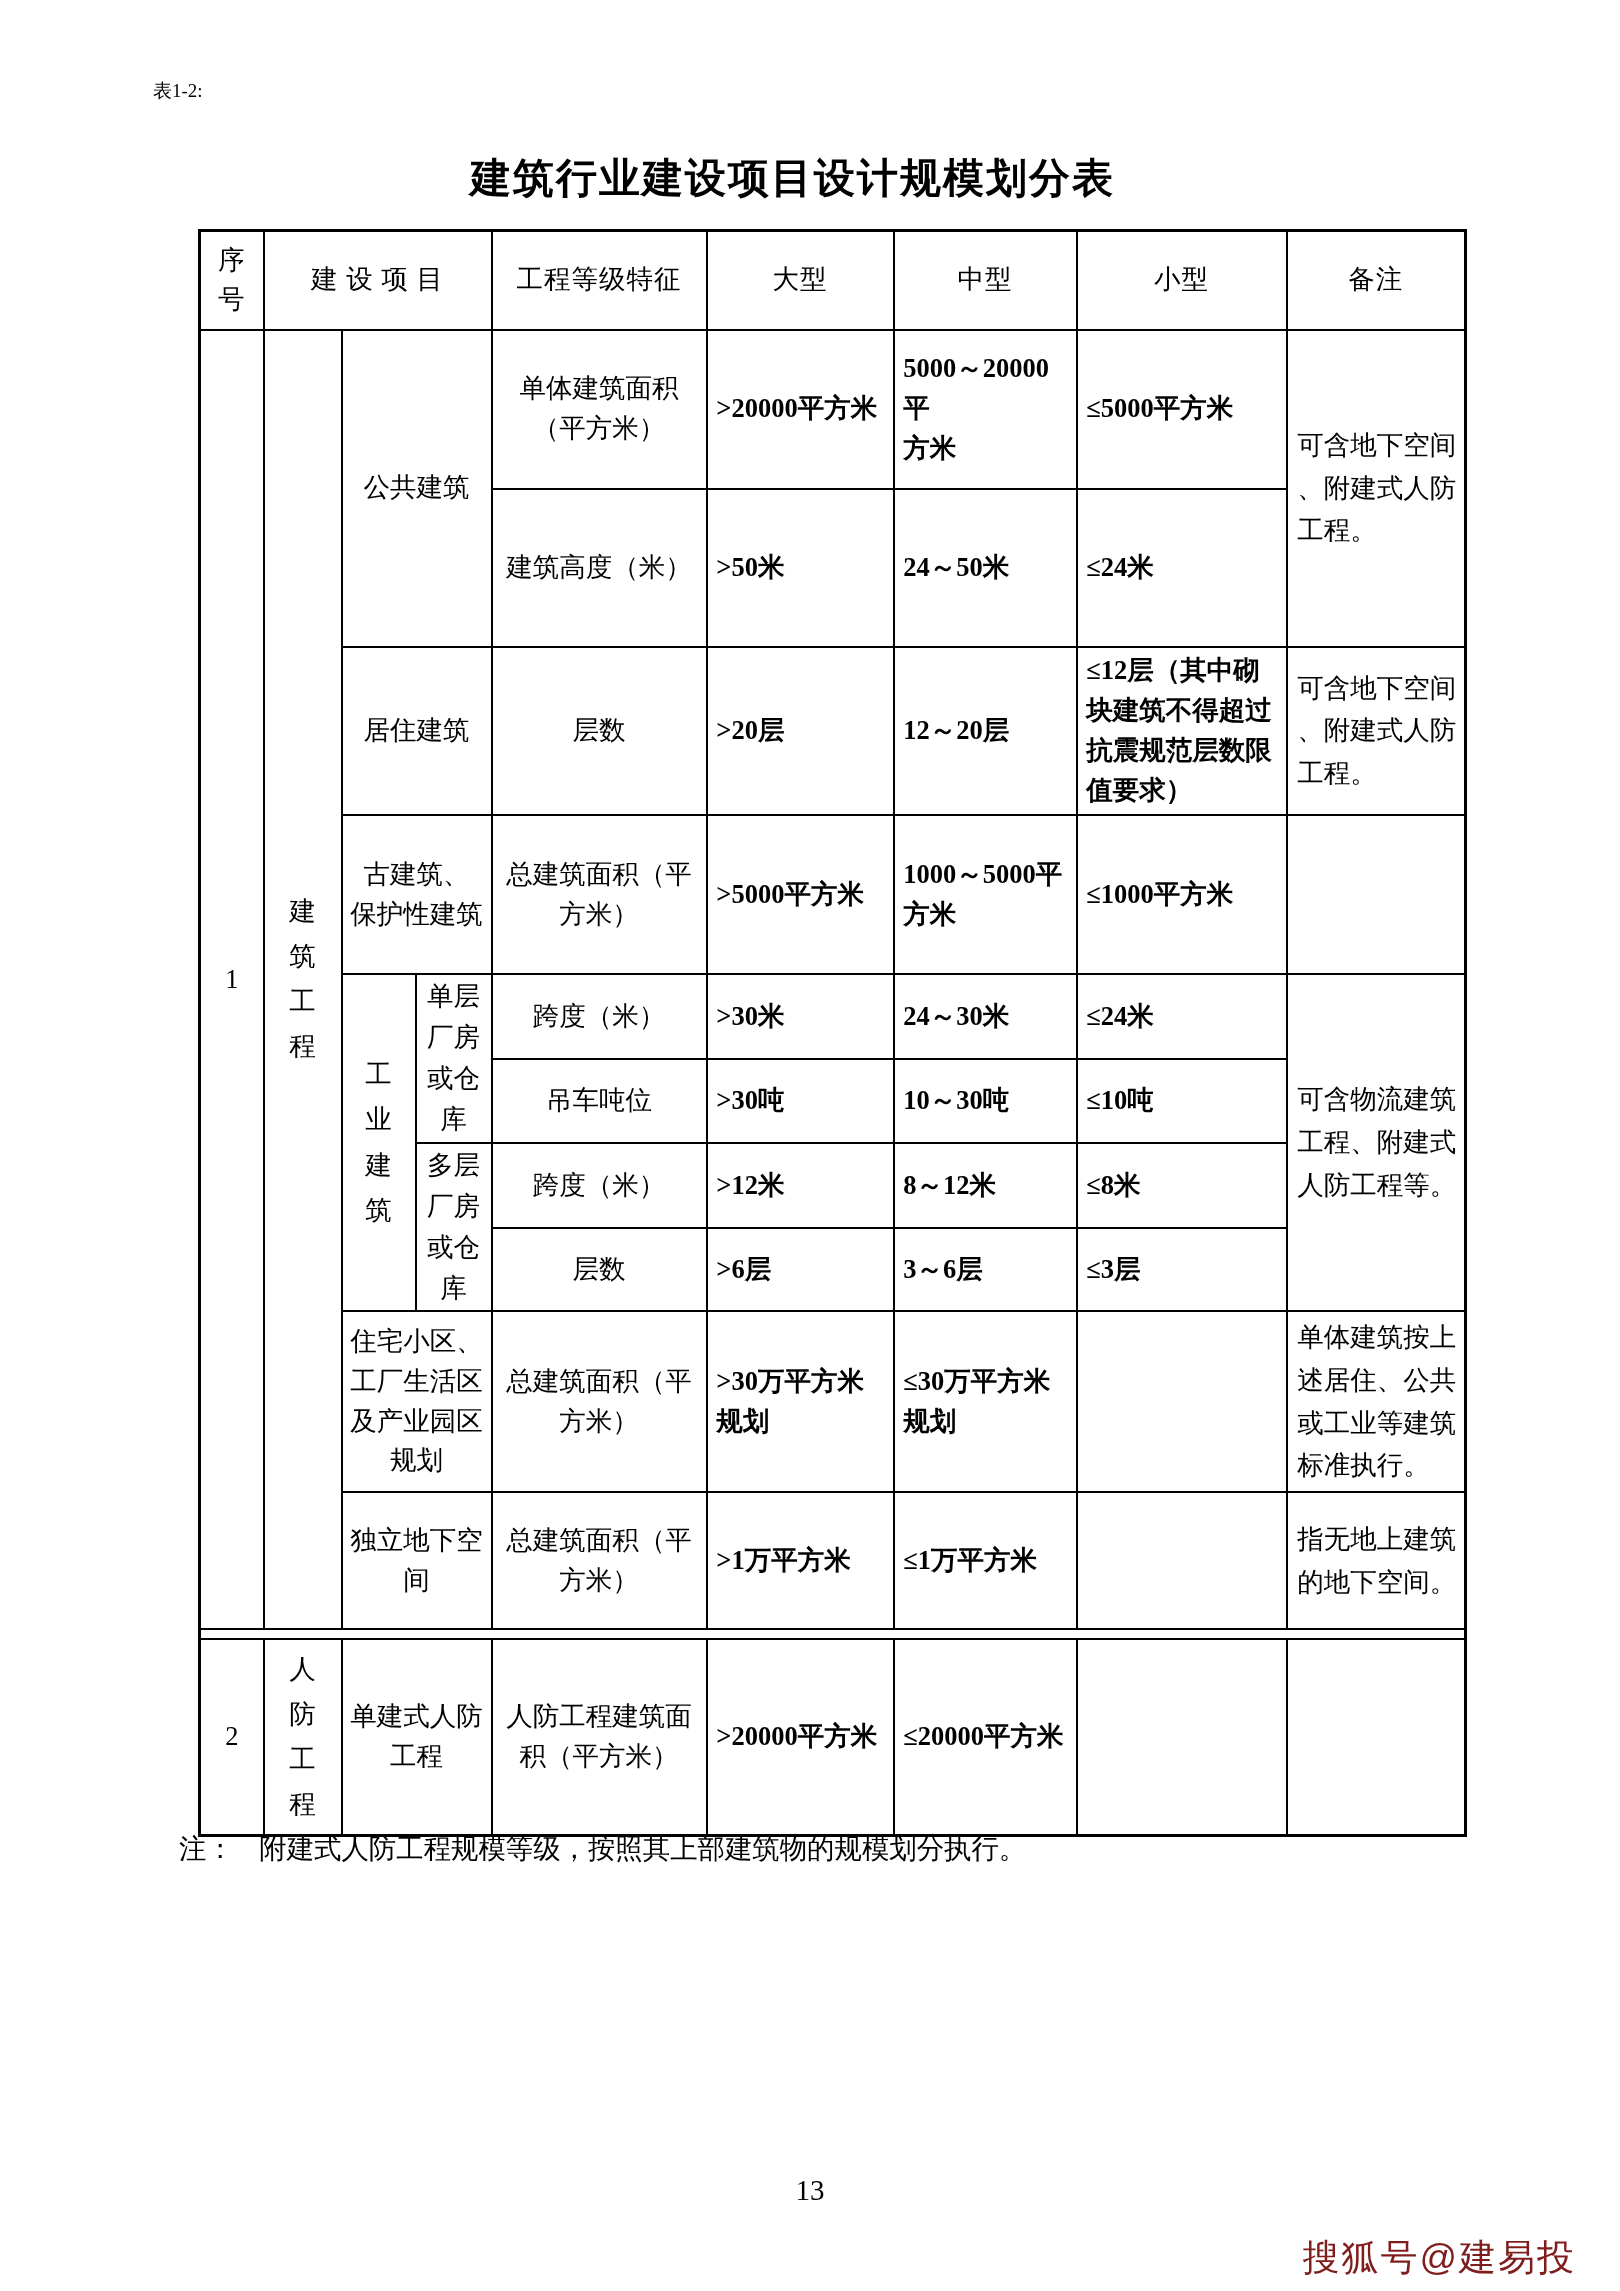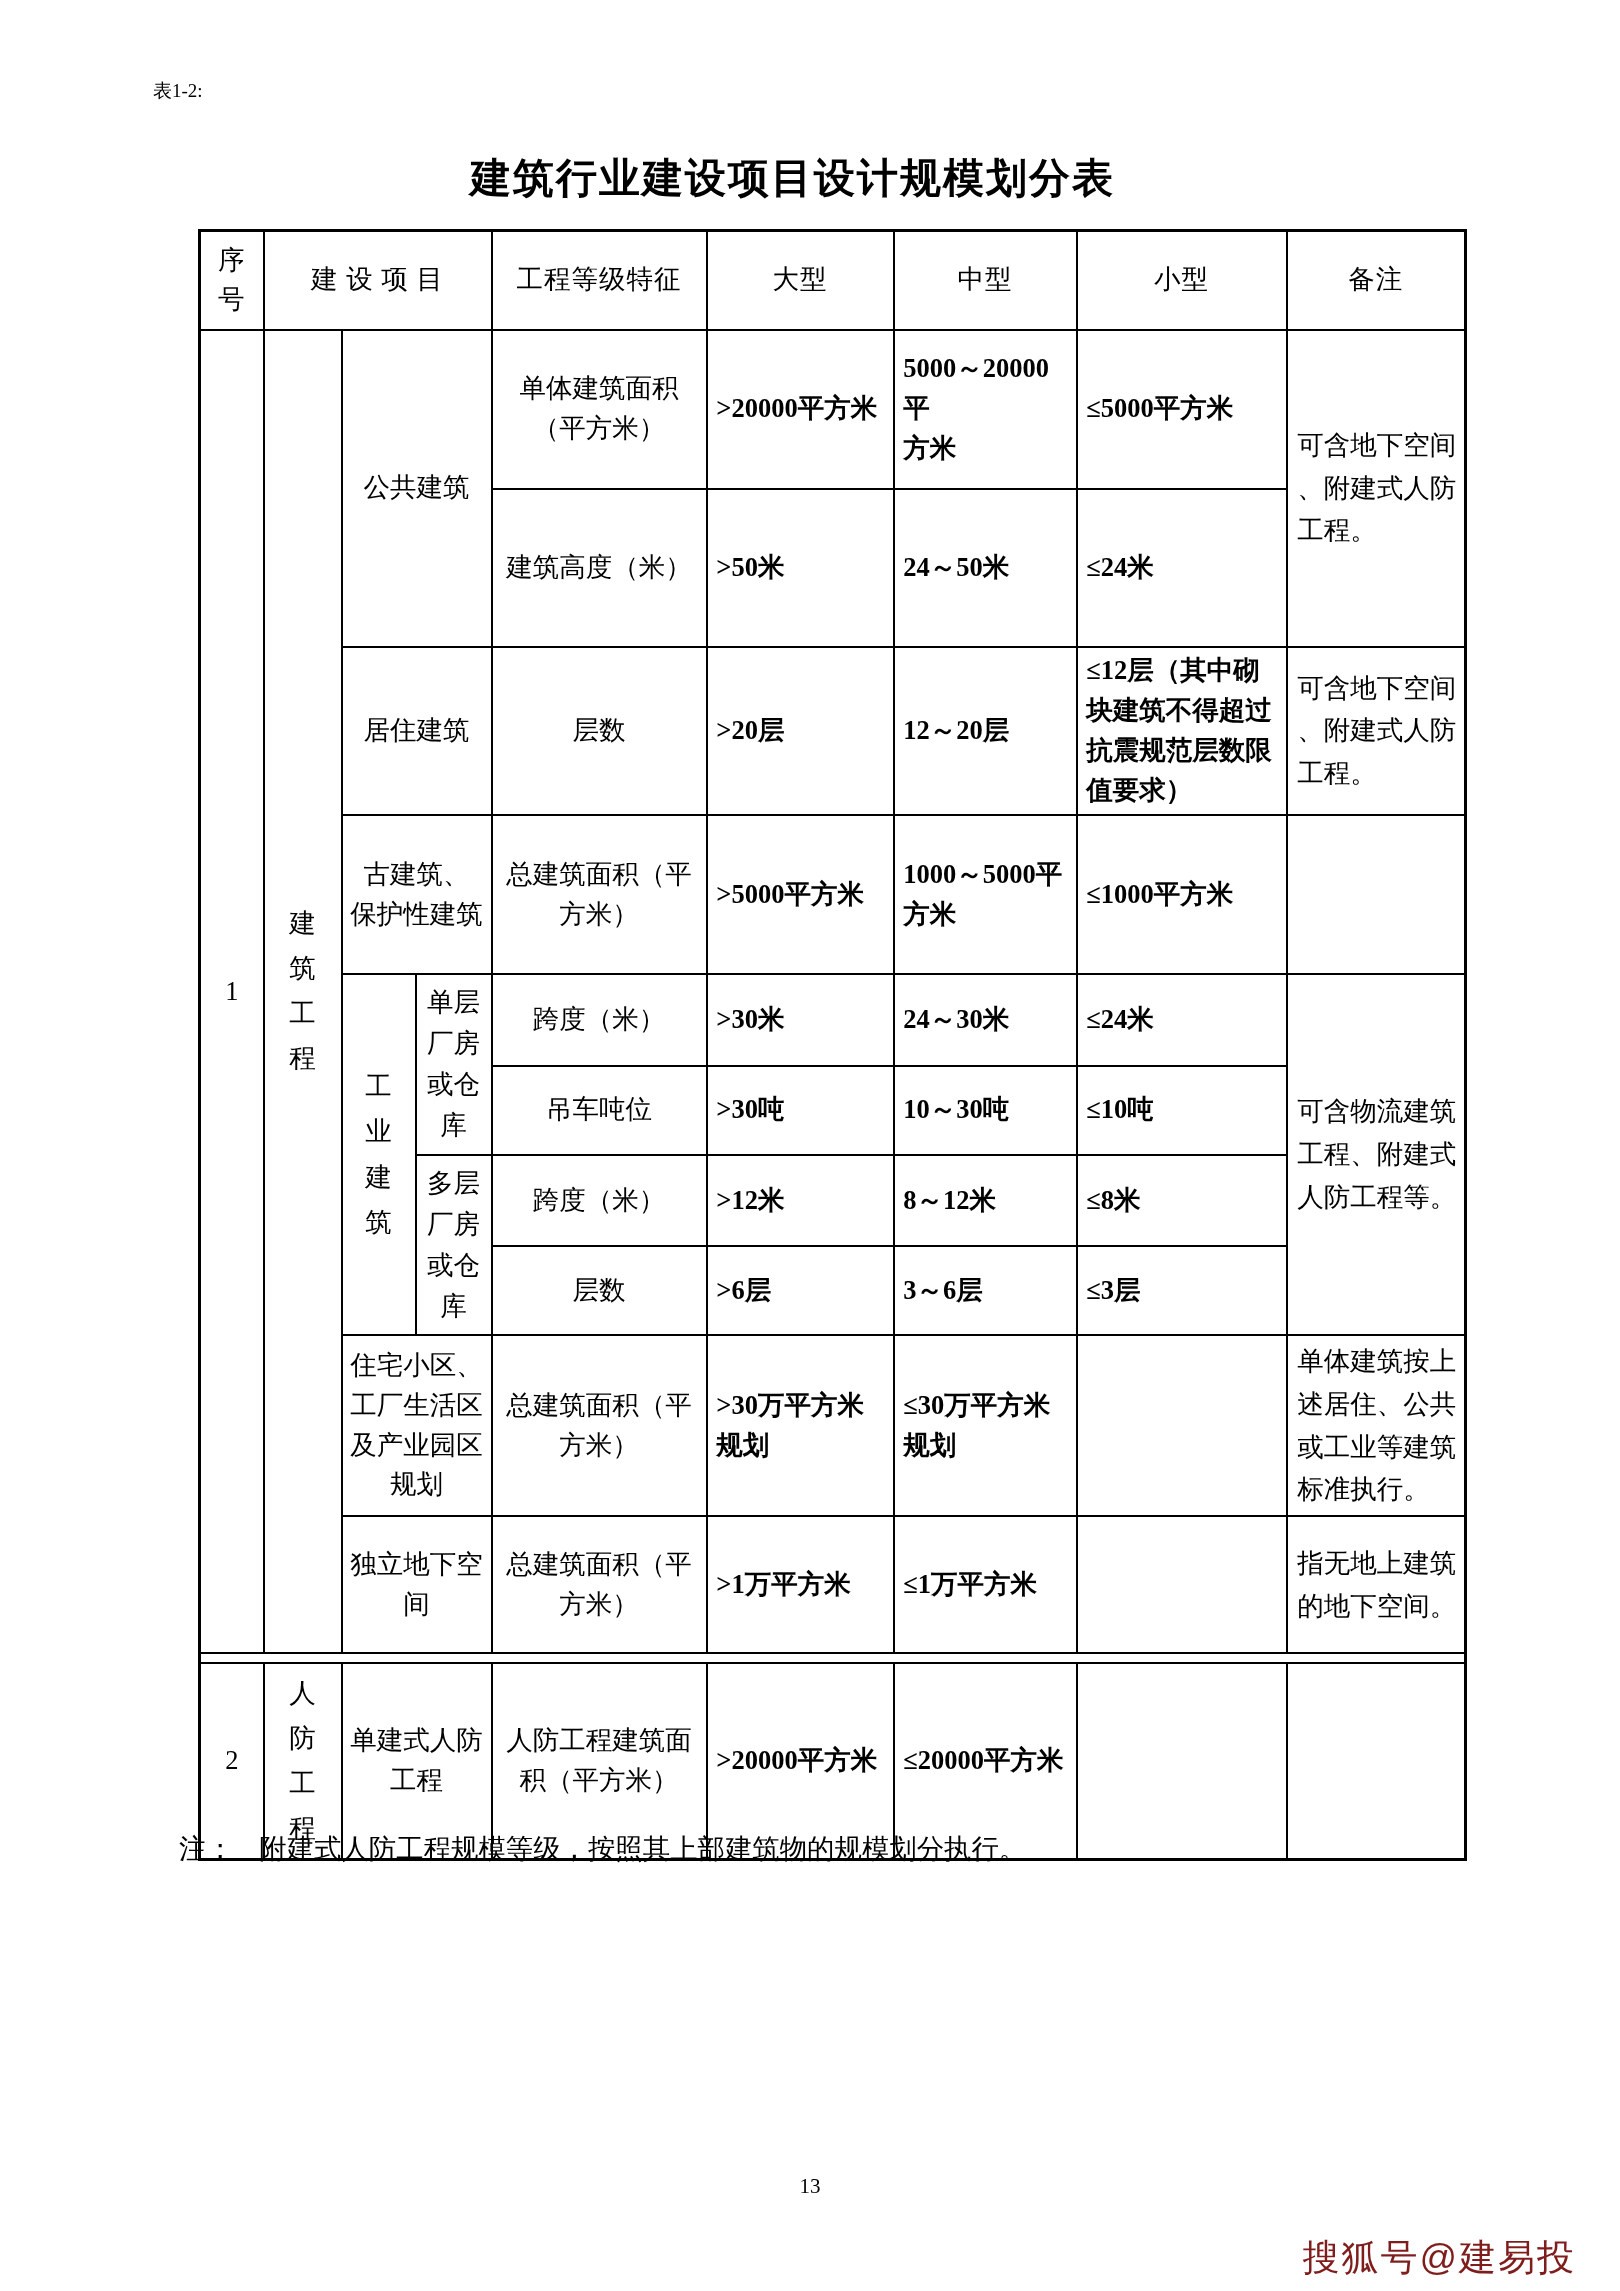--- a/index.html
+++ b/index.html
@@ -37,33 +37,33 @@
     text-align: center;
     vertical-align: middle;
     padding: 3.9px 5.9px;
     line-height: 1.5;
     white-space: pre-line;
   }
   .scale-table th { height: 99px; letter-spacing: 1px; }
   td.val   { text-align: left; padding: 3.9px 3.9px 3.9px 8.8px; font-weight: bold; }
   td.remark{ text-align: left; padding: 3.9px 5.9px 3.9px 9.8px; line-height: 1.62; }
   td.vert  { line-height: 1.7; padding: 0; }
-  td.subcol{ line-height: 1.55; padding: 7px 2px; }
+  td.subcol{ line-height: 1.55; padding: 1px 2px; }
   tr.gap-row td.gap-cell {
     border-left: 3.9px solid #000; border-right: 3.9px solid #000;
     border-top: 2.9px solid #000; border-bottom: 2.9px solid #000;
     padding: 0; height: 9.8px;
   }
   .note-line {
     position: absolute; left: 179px; top: 1831px;
     font-size: 27.4px; display: flex; gap: 25.5px;
   }
   .page-number {
     position: absolute; left: 0; top: 2174px; width: 1620px;
-    text-align: center; font-size: 21px;
+    text-align: center; font-size: 29px;
   }
   .watermark {
     position: absolute; right: 44px; top: 2233px;
     font-size: 37px; font-weight: normal;
     font-family: "Liberation Sans", "DejaVu Sans", sans-serif;
     color: #7f1d1d;
     text-shadow: 2px 2px 0 #ffffff, -2px -2px 0 #ffffff, 2px -2px 0 #ffffff, -2px 2px 0 #ffffff;
     letter-spacing: 2px;
   }
 </style>

